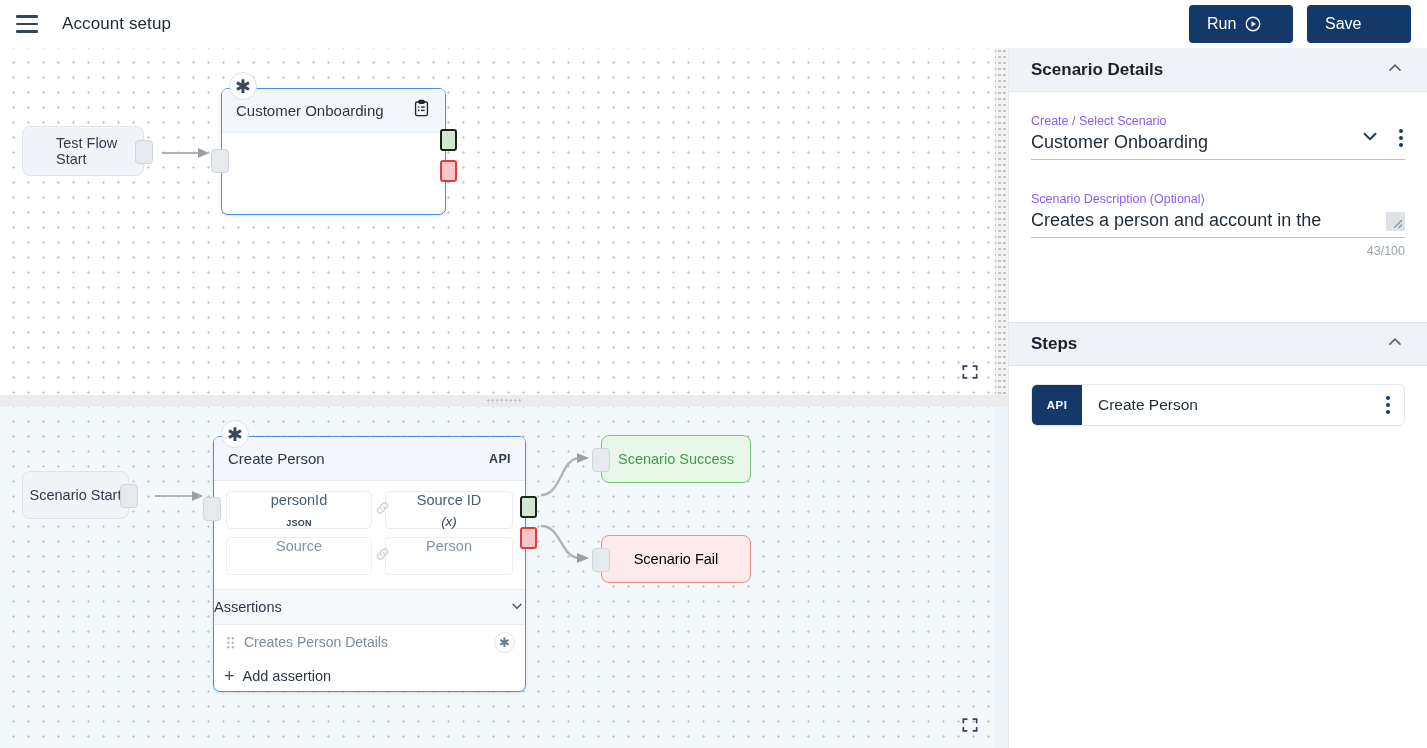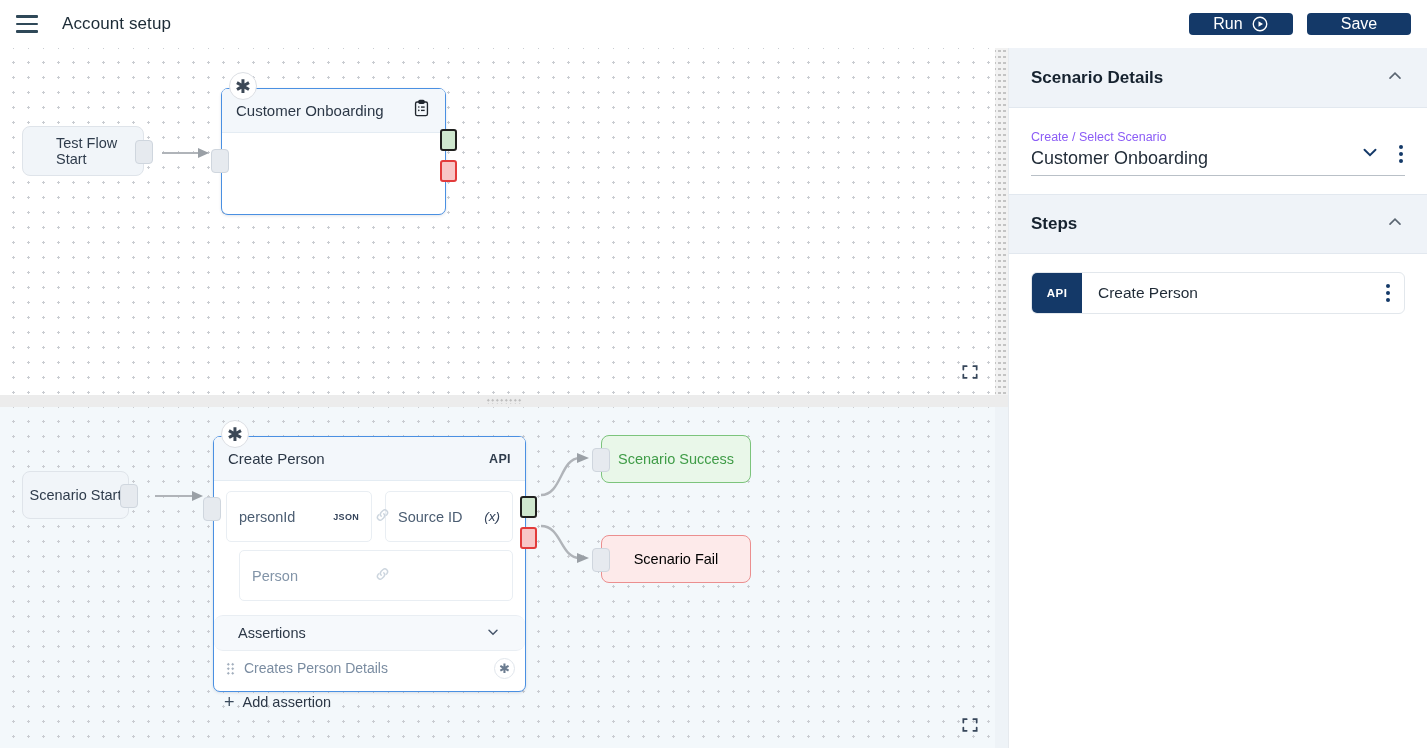--- a/index.html
+++ b/index.html
@@ -18,23 +18,23 @@
     display: flex; align-items: center;
     padding: 0 16px 0 14px;
     position: relative; z-index: 30;
   }
   .hamburger { width: 26px; height: 26px; display: flex; flex-direction: column; justify-content: center; gap: 5px; cursor: pointer; padding: 0 2px; }
   .hamburger span { display: block; height: 2.5px; background: #2f4858; border-radius: 1px; }
   .page-title { margin-left: 22px; font-size: 17px; color: #1c2b36; letter-spacing: .1px; }
   .topbar-actions { margin-left: auto; display: flex; gap: 14px; align-items: center; }
   .btn-primary {
     background: #143968; color: #fff; border: none;
-    height: 22px; min-width: 104px; padding: 0 18px;
+    height: 38px; min-width: 104px; padding: 0 18px;
     border-radius: 4px; font-size: 16px; cursor: pointer;
-    display: inline-flex; align-items: center; justify-content: center; gap: 8px;
+    display: inline-flex; align-items: center; gap: 8px;
     font-family: "Liberation Sans", sans-serif;
   }
   .btn-primary .play-ico { display: inline-flex; }
 
   
   .body { flex: 1 1 auto; display: flex; min-height: 0; }
 
   .canvas-col { position: relative; width: 1008px; flex: 0 0 1008px; display: flex; flex-direction: column; background: #fff; }
 
   .canvas {
@@ -106,35 +106,35 @@
   .stub {
     position: absolute; width: 18px; height: 24px;
     background: #e6eaef; border: 1px solid #cfd6de; border-radius: 4px; z-index: 2;
   }
 
   
   .card-body { padding: 10px 12px 6px 12px; }
   .map-row { display: flex; align-items: stretch; margin-bottom: 8px; position: relative; }
   .map-cell {
     background: #fff; border: 1px solid #e9eef3; border-radius: 5px;
-    height: 51px; display: flex; align-items: center; padding: 0 12px;
-    font-size: 14.5px; color: #4b5d72; cursor: text;
+    height: 38px; display: flex; align-items: center; padding: 0 12px;
+    font-size: 14.5px; color: #4b5d72; cursor: text; flex-direction: column;
   }
   .map-cell.left { width: 146px; justify-content: space-between; gap: 6px; }
   .map-cell.right { flex: 1 1 auto; margin-left: 13px; justify-content: space-between; gap: 6px; }
   .map-cell.placeholder { color: #8294a8; }
   .json-tag { font-size: 9px; font-weight: bold; color: #34435a; letter-spacing: .3px; }
   .vx { font-size: 13.5px; color: #34435a; font-style: italic; }
   .link-ico { position: absolute; left: 148px; top: 50%; transform: translateY(-50%); z-index: 3; }
 
   .section-head {
     border-top: 1px solid #e9eef3; border-bottom: 1px solid #e9eef3;
     background: #f6f9fc;
-    height: 36px; display: flex; align-items: center; padding: 0 24px;
-    font-size: 14.5px; color: #2c3847; cursor: pointer; border-radius: 9px;
+    height: 36px; display: flex; align-items: center; padding: 0 0;
+    font-size: 14.5px; color: #2c3847; cursor: pointer;
   }
   .section-head .chev { margin-left: auto; }
   .assert-row {
     height: 34px; display: flex; align-items: center; padding: 0 10px 0 12px;
     gap: 9px; font-size: 14px; color: #7a8ca1; cursor: pointer;
   }
   .dots6 {
     width: 9px; height: 13px;
     background-image: radial-gradient(#9aa7b6 1.1px, transparent 1.1px);
     background-size: 4.5px 4.5px; background-position: 0 0;
@@ -159,21 +159,21 @@
   .result-node.ok  { background: #e9f7e9; border: 1px solid #7cc47c; color: #3f9c47; }
   .result-node.err { background: #fdeaea; border: 1px solid #eb8f8f; color: #000000; }
 
   .fullscreen-btn { position: absolute; cursor: pointer; }
 
   svg.edge { position: absolute; overflow: visible; pointer-events: none; }
 
   
   .panel { flex: 1 1 auto; background: #fff; border-left: 1px solid #e6eaee; display: flex; flex-direction: column; min-width: 0; }
   .panel-head {
-    background: #eff3f8; height: 60px; display: flex; align-items: center;
+    background: #eff3f8; height: 44px; display: flex; align-items: center;
     padding: 0 22px; border-bottom: 1px solid #e2e8ef;
   }
   .panel-head h3 { font-size: 17px; font-weight: bold; color: #16222f; }
   .panel-head .chev { margin-left: auto; cursor: pointer; }
   .panel-body { padding: 22px 22px 6px 22px; }
 
   .field { margin-bottom: 6px; position: relative; padding-bottom: 6px; }
   .field-line { border-bottom: 1px solid #b9c0c7; padding-bottom: 6px; display: flex; align-items: flex-end; }
   .field-texts { flex: 1 1 auto; min-width: 0; }
   .field-label { font-size: 12.5px; color: #8b5cf6; margin-bottom: 4px; }
@@ -317,20 +317,23 @@
                   <path d="M13.8 10.2 a4 4 0 0 1 0 5.6 l-2.6 2.6 a4 4 0 0 1-5.6-5.6 l1.3-1.3"></path>
                 </svg>
               </span>
               <div class="map-cell right">
                 <span>Source ID</span>
                 <span class="vx">(x)</span>
               </div>
             </div>
 
             <div class="map-row">
+              <div class="map-cell left placeholder">
+                <span>Source</span>
+              </div>
               <span class="link-ico">
                 <svg width="17" height="17" viewBox="0 0 24 24" fill="none" stroke="#ccd5de" stroke-width="2" stroke-linecap="round">
                   <path d="M10.2 13.8 a4 4 0 0 1 0-5.6 l2.6-2.6 a4 4 0 0 1 5.6 5.6 l-1.3 1.3"></path>
                   <path d="M13.8 10.2 a4 4 0 0 1 0 5.6 l-2.6 2.6 a4 4 0 0 1-5.6-5.6 l1.3-1.3"></path>
                 </svg>
               </span>
               <div class="map-cell right placeholder">
                 <span>Person</span>
               </div>
             </div>
@@ -411,23 +414,38 @@
               </span>
               <span class="kebab">
                   <i></i>
                   <i></i>
                   <i></i>
                 </span>
             </div>
           </div>
         </div>
 
-      </div>
-
-      <div class="panel-head" style="border-top:1px solid #e2e8ef;">
+        <div class="field" style="margin-top:26px;">
+          <div class="field-line">
+            <div class="field-texts">
+              <div class="field-label">Scenario Description (Optional)</div>
+              <div class="field-value">Creates a person and account in the</div>
+            </div>
+            <div class="resize-grip">
+              <svg width="17" height="17" viewBox="0 0 17 17" fill="none" stroke="#8d959d" stroke-width="1.2">
+                <path d="M14 6 L6 14"></path>
+                  <path d="M14 10.5 L10.5 14"></path>
+              </svg>
+            </div>
+          </div>
+          <div class="char-count">43/100</div>
+        </div>
+      </div>
+
+      <div class="panel-head" style="border-top:1px solid #e2e8ef;margin-top:46px;">
         <h3>Steps</h3>
         <span class="chev">
           <svg width="20" height="20" viewBox="0 0 24 24" fill="none" stroke="#5b6672" stroke-width="2" stroke-linecap="round">
             <path d="M6 14.5 L12 8.5 L18 14.5"></path>
           </svg>
         </span>
       </div>
 
       <div class="step-list">
         <div class="step-item">

